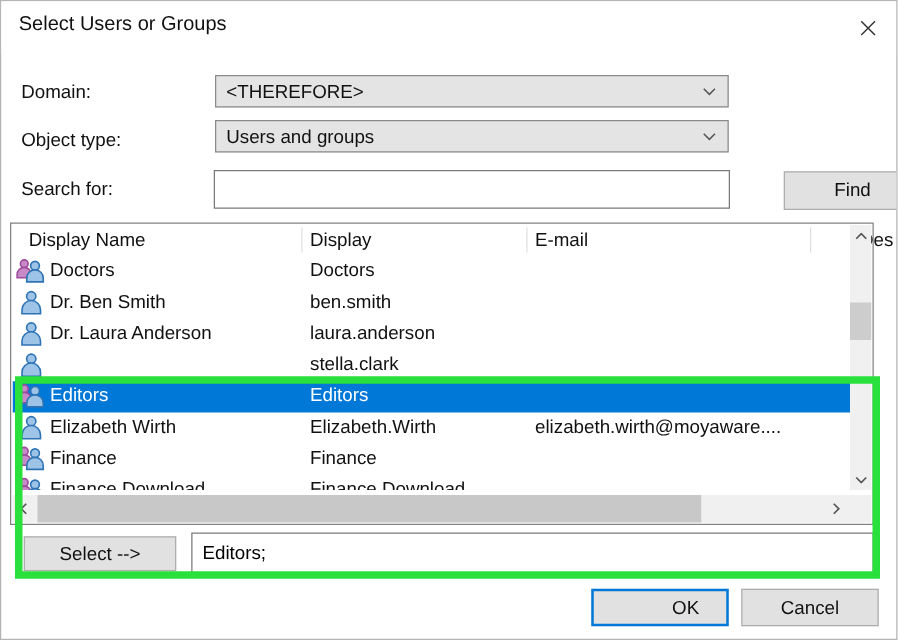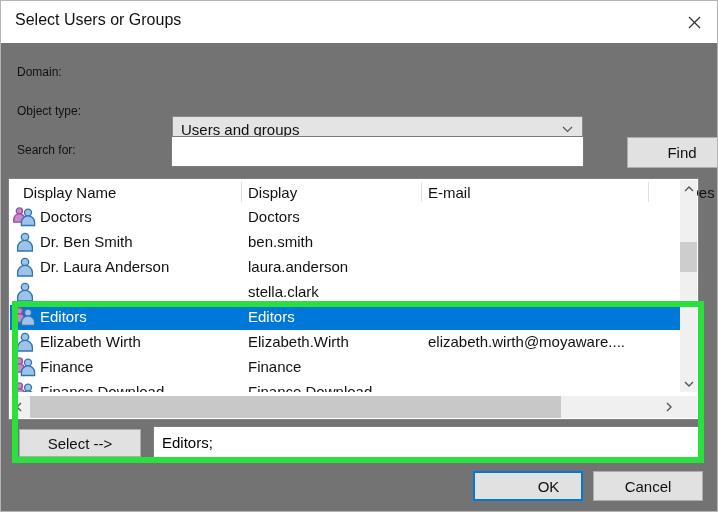--- a/index.html
+++ b/index.html
@@ -1,26 +1,26 @@
 <!DOCTYPE html>
 <html><head>
 <meta charset="utf-8">
 <style>
   * { margin:0; padding:0; box-sizing:border-box; }
   html,body { background:#cfcfcf; }
   body { font-family:"Liberation Sans", sans-serif; }
   #dialog {
-    position:relative; width:718px; height:512px; background:#737373;
+    position:relative; width:718px; height:512px; background:#ffffff;
     overflow:hidden; border:1px solid #b5b5b5;
   }
   #titlebar { position:absolute; left:0; top:0; width:100%; height:42px; background:#ffffff; }
   #title { position:absolute; left:14px; top:10px; font-size:16px; color:#111; }
   #close-btn { position:absolute; right:10px; top:9px; width:26px; height:24px;
     display:flex; align-items:center; justify-content:center; cursor:pointer; }
-  .label { position:absolute; font-size:12px; color:#111; }
+  .label { position:absolute; font-size:15px; color:#111; }
   .combo {
     position:absolute; left:171px; width:411px; height:26px; background:#e4e4e4;
     border:1px solid #8a8a8a; font-size:15px; color:#111;
     display:flex; align-items:center; padding:0 26px 0 8px; cursor:default;
   }
   .combo .chev { position:absolute; right:9px; top:9px; }
   #search-input {
     position:absolute; left:170px; top:135px; width:413px; height:31px;
     border:1px solid #7a7a7a; background:#fff; font-size:15px; padding:0 8px;
     font-family:"Liberation Sans", sans-serif;
@@ -83,23 +83,29 @@
     <div id="title">Select Users or Groups</div>
     <div id="close-btn">
       <svg width="13" height="13" viewBox="0 0 13 13">
         <line x1="1" y1="1" x2="12" y2="12" stroke="#333" stroke-width="1.2"></line>
         <line x1="12" y1="1" x2="1" y2="12" stroke="#333" stroke-width="1.2"></line>
       </svg>
     </div>
   </div>
 
   <div class="label" style="left:16px; top:64px;">Domain:</div>
+  <div class="combo" style="top:59px;">
+    <span>&lt;THEREFORE&gt;</span>
+    <svg class="chev" width="11" height="7" viewBox="0 0 11 7">
+      <polyline points="1,1 5.5,5.5 10,1" fill="none" stroke="#555" stroke-width="1.2"></polyline>
+    </svg>
+  </div>
 
   <div class="label" style="left:16px; top:103px;">Object type:</div>
-  <div class="combo" style="top:115px;">
+  <div class="combo" style="top:95px;">
     <span>Users and groups</span>
     <svg class="chev" width="11" height="7" viewBox="0 0 11 7">
       <polyline points="1,1 5.5,5.5 10,1" fill="none" stroke="#555" stroke-width="1.2"></polyline>
     </svg>
   </div>
 
   <div class="label" style="left:16px; top:142px;">Search for:</div>
   <input id="search-input" type="text" value="" style="">
   <button class="btn" id="find-btn">Find</button>
 

